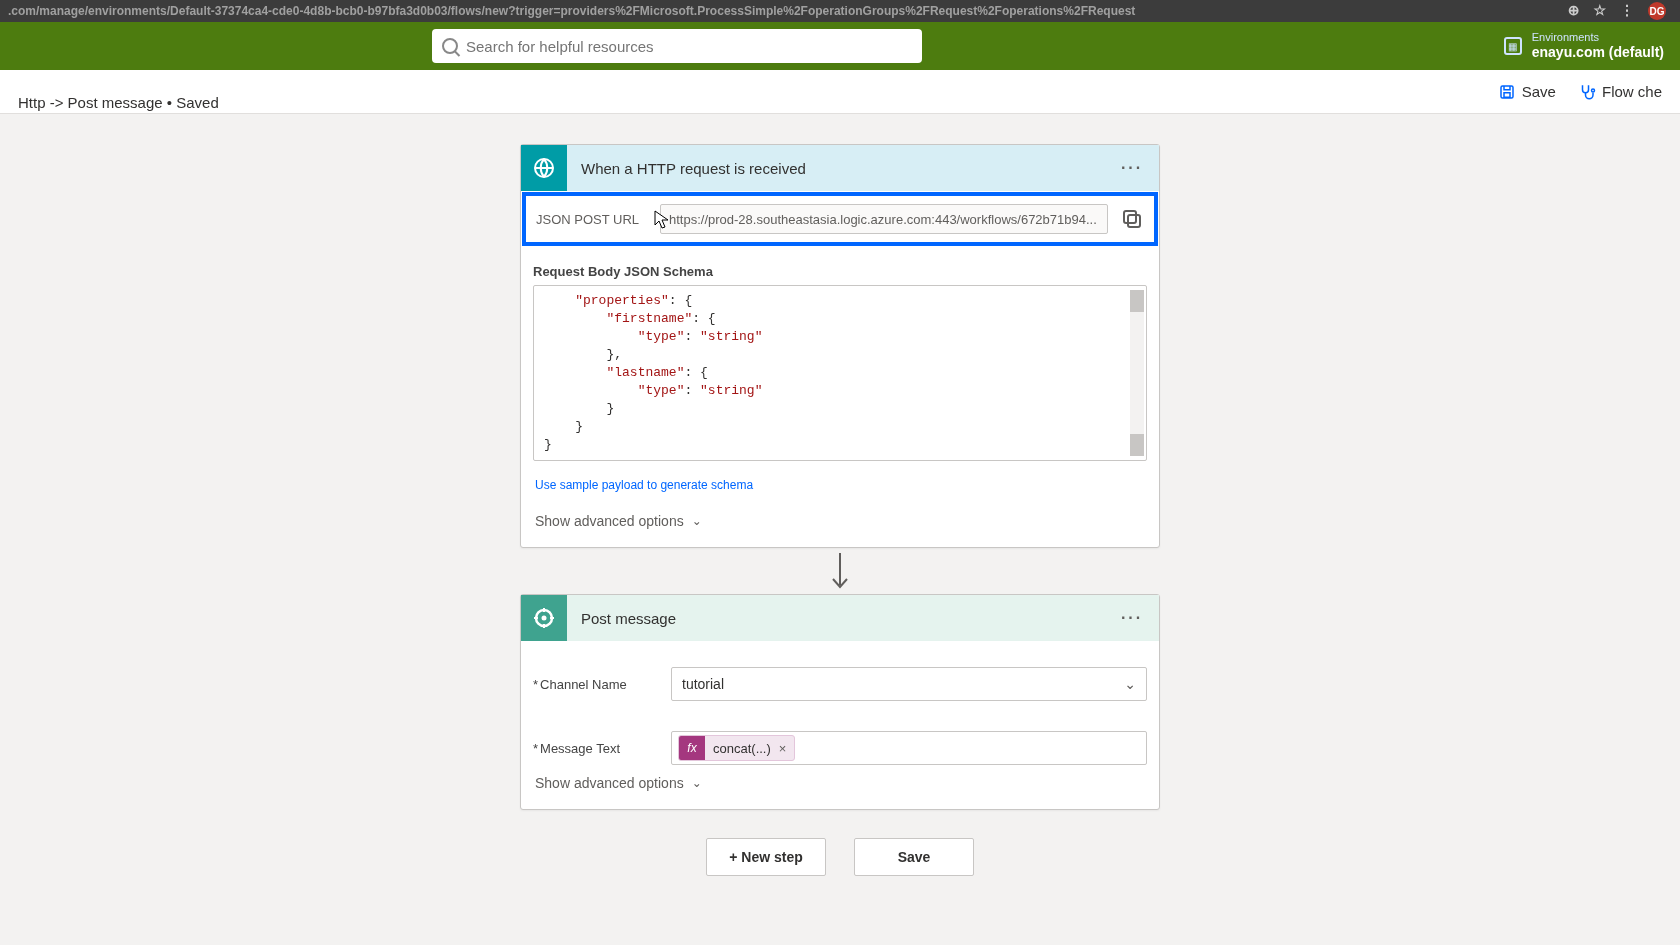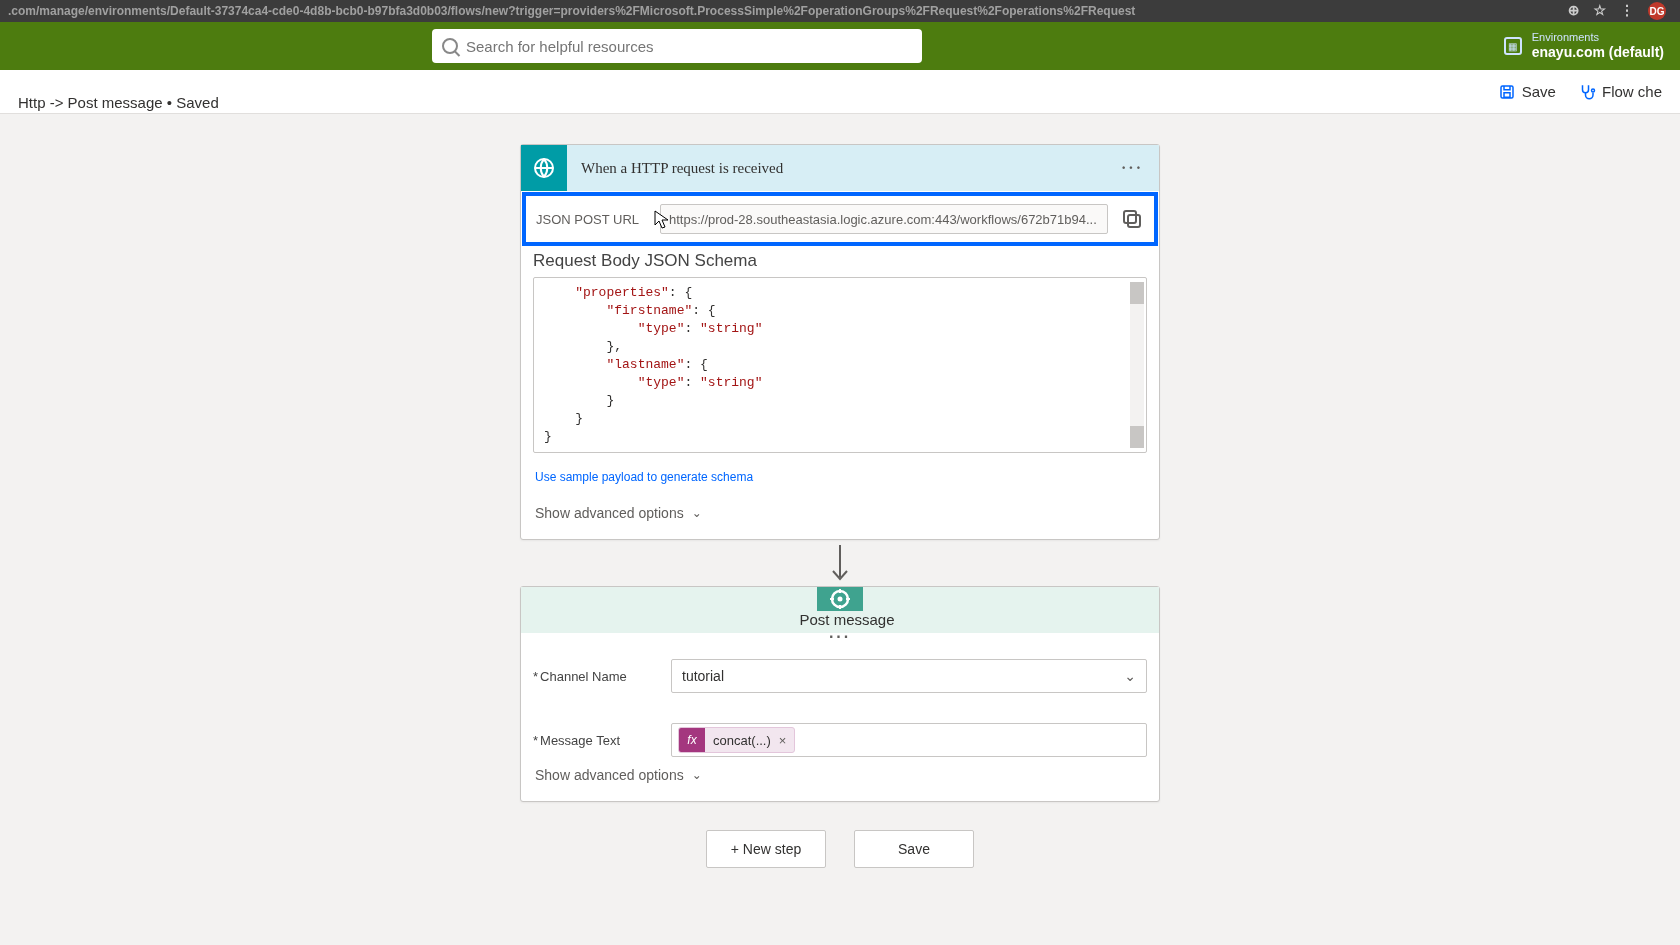--- a/index.html
+++ b/index.html
@@ -105,21 +105,21 @@
   .card {
     background:#fff;
     border:1px solid #c8c6c4;
     border-radius:3px;
     box-shadow:0 1px 2px rgba(0,0,0,0.05);
   }
 
   
   .card.trigger .card-header {
     height:46px; background:#d7eef5;
-    display:flex; align-items:center;font-family:Liberation Serif, serif;
+    display:flex; align-items:center;
   }
   .card.trigger .card-header .icon-box {
     width:46px; height:46px; background:#009ca6;
     display:flex; align-items:center; justify-content:center;
   }
   .card.trigger .card-header .icon-box svg { width:24px; height:24px; fill:#fff; }
   .card.trigger .card-header .title {
     padding-left:14px; font-size:15px; color:#323130; flex:1;
   }
   .card .menu-dots { padding:0 16px; color:#605e5c; letter-spacing:2px; cursor:pointer; font-weight:700; }
@@ -139,21 +139,21 @@
     background:#faf9f8;
     font-size:13px; color:#605e5c;
     padding:0 8px;
     overflow:hidden; text-overflow:ellipsis; white-space:nowrap;
     line-height:30px;
   }
   .http-url-row .copy-btn {
     width:24px; height:24px; cursor:pointer;
   }
 
-  .schema-label { font-size:17px; color:#444; padding:4px 12px 6px 12px; }
+  .schema-label { font-size:13px; color:#444; padding:17px 12px 6px 12px;font-weight:bold; }
 
   .schema-editor {
     margin:0 12px 6px 12px;
     border:1px solid #c8c6c4;
     border-radius:2px;
     height:176px;
     position:relative;
     font-family: Consolas, "Courier New", monospace;
     font-size:13px;
     line-height:18px;
@@ -184,21 +184,21 @@
   
   .connector {
     height:46px;
     display:flex; align-items:center; justify-content:center;
   }
   .connector svg { width:22px; height:40px; stroke:#605e5c; fill:none; }
 
   
   .card.action .card-header {
     height:46px; background:#e5f3ee;
-    display:flex; align-items:center;flex-direction:column;
+    display:flex; align-items:center;
   }
   .card.action .card-header .icon-box {
     width:46px; height:46px; background:#3fa38f;
     display:flex; align-items:center; justify-content:center;
   }
   .card.action .card-header .icon-box svg { width:24px; height:24px; fill:#fff; }
   .card.action .card-header .title {
     padding-left:14px; font-size:15px; color:#323130; flex:1;
   }
 
@@ -229,21 +229,21 @@
     width:26px; height:100%; background:#a4377f; color:#fff;
     display:flex; align-items:center; justify-content:center; font-style:italic; font-size:12px;text-align:right;
   }
   .token-pill .pill-label { padding:0 6px 0 8px; color:#323130; }
   .token-pill .pill-x {
     padding:0 8px 0 2px; cursor:pointer; color:#605e5c; font-size:13px;
   }
 
   
   .bottom-actions {
-    display:flex; justify-content:center; gap:28px; margin-top:28px;
+    display:flex; justify-content:center; gap:28px; margin-top:28px;font-weight:bold;
   }
   .btn {
     min-width:120px; height:38px; background:#fff; border:1px solid #c8c6c4;
     display:flex; align-items:center; justify-content:center;
     font-size:14px; color:#323130; cursor:pointer; border-radius:2px;
   }
 
   
   .cursor-arrow {
     position:absolute;

